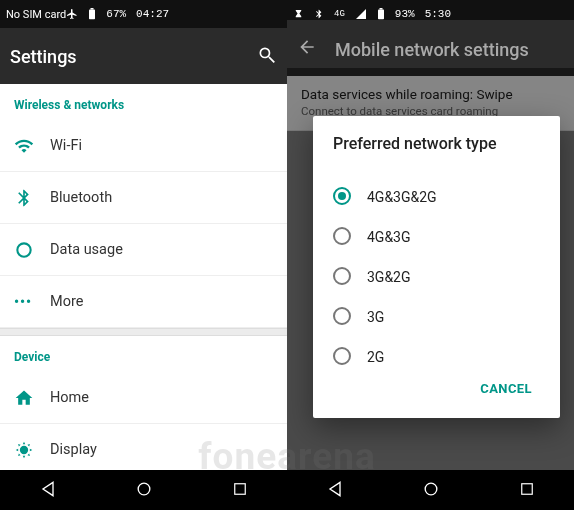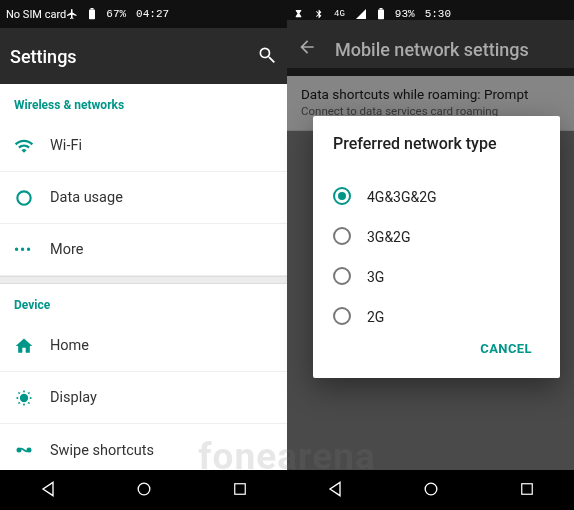--- a/index.html
+++ b/index.html
@@ -128,20 +128,28 @@
   <div class="row-item">
     <span class="ic">
         <svg width="20" height="20" viewBox="0 0 24 24" fill="#009688">
           <path d="M1 9l2 2c4.97-4.97 13.03-4.97 18 0l2-2C16.93 2.93 7.07 2.93 1 9zm8 8l3 3 3-3a4.243 4.243 0 0 0-6 0zm-4-4l2 2c2.76-2.76 7.24-2.76 10 0l2-2c-3.87-3.87-10.13-3.87-14 0z"></path>
         </svg>
       </span>
     <span class="label">Wi-Fi</span>
   </div>
   <div class="row-item">
     <span class="ic">
+        <svg width="20" height="20" viewBox="0 0 24 24" fill="#009688">
+          <path d="M17.71 7.71L12 2h-1v7.59L6.41 5 5 6.41 10.59 12 5 17.59 6.41 19 11 14.41V22h1l5.71-5.71L13.41 12l4.3-4.29zM13 5.83l1.88 1.88L13 9.59V5.83zm1.88 10.46L13 18.17v-3.76l1.88 1.88z"></path>
+        </svg>
+      </span>
+    <span class="label">Bluetooth</span>
+  </div>
+  <div class="row-item">
+    <span class="ic">
         <svg width="20" height="20" viewBox="0 0 24 24" fill="none" stroke="#009688" stroke-width="2.5">
           <circle cx="12" cy="12" r="8"></circle>
         </svg>
       </span>
     <span class="label">Data usage</span>
   </div>
   <div class="row-item">
     <span class="ic" style="color:#009688;font-weight:700;letter-spacing:1px;">•••</span>
     <span class="label">More</span>
   </div>
@@ -217,35 +225,39 @@
       <span class="row">
         <span class="back">
           <svg width="20" height="20" viewBox="0 0 24 24" fill="#aaa">
               <path d="M20 11H7.83l5.59-5.59L12 4l-8 8 8 8 1.41-1.41L7.83 13H20z"></path>
             </svg>
         </span>
         <span class="appbar-title">Mobile network settings</span>
       </span>
     </div>
     <div class="right-setting-row">
-      <div class="t1">Data shortcuts while roaming: Prompt</div>
+      <div class="t1">Data services while roaming: Swipe</div>
       <div class="t2">Connect to data services card roaming</div>
     </div>
   </div>
 
   <div class="scrim"></div>
 
   <div class="dialog">
     <h3>Preferred network type</h3>
     <div class="radio selected">
       <span class="circle"></span>
       <span class="rl">4G&amp;3G&amp;2G</span>
     </div>
     <div class="radio">
       <span class="circle"></span>
+      <span class="rl">4G&amp;3G</span>
+    </div>
+    <div class="radio">
+      <span class="circle"></span>
       <span class="rl">3G&amp;2G</span>
     </div>
     <div class="radio">
       <span class="circle"></span>
       <span class="rl">3G</span>
     </div>
     <div class="radio">
       <span class="circle"></span>
       <span class="rl">2G</span>
     </div>

